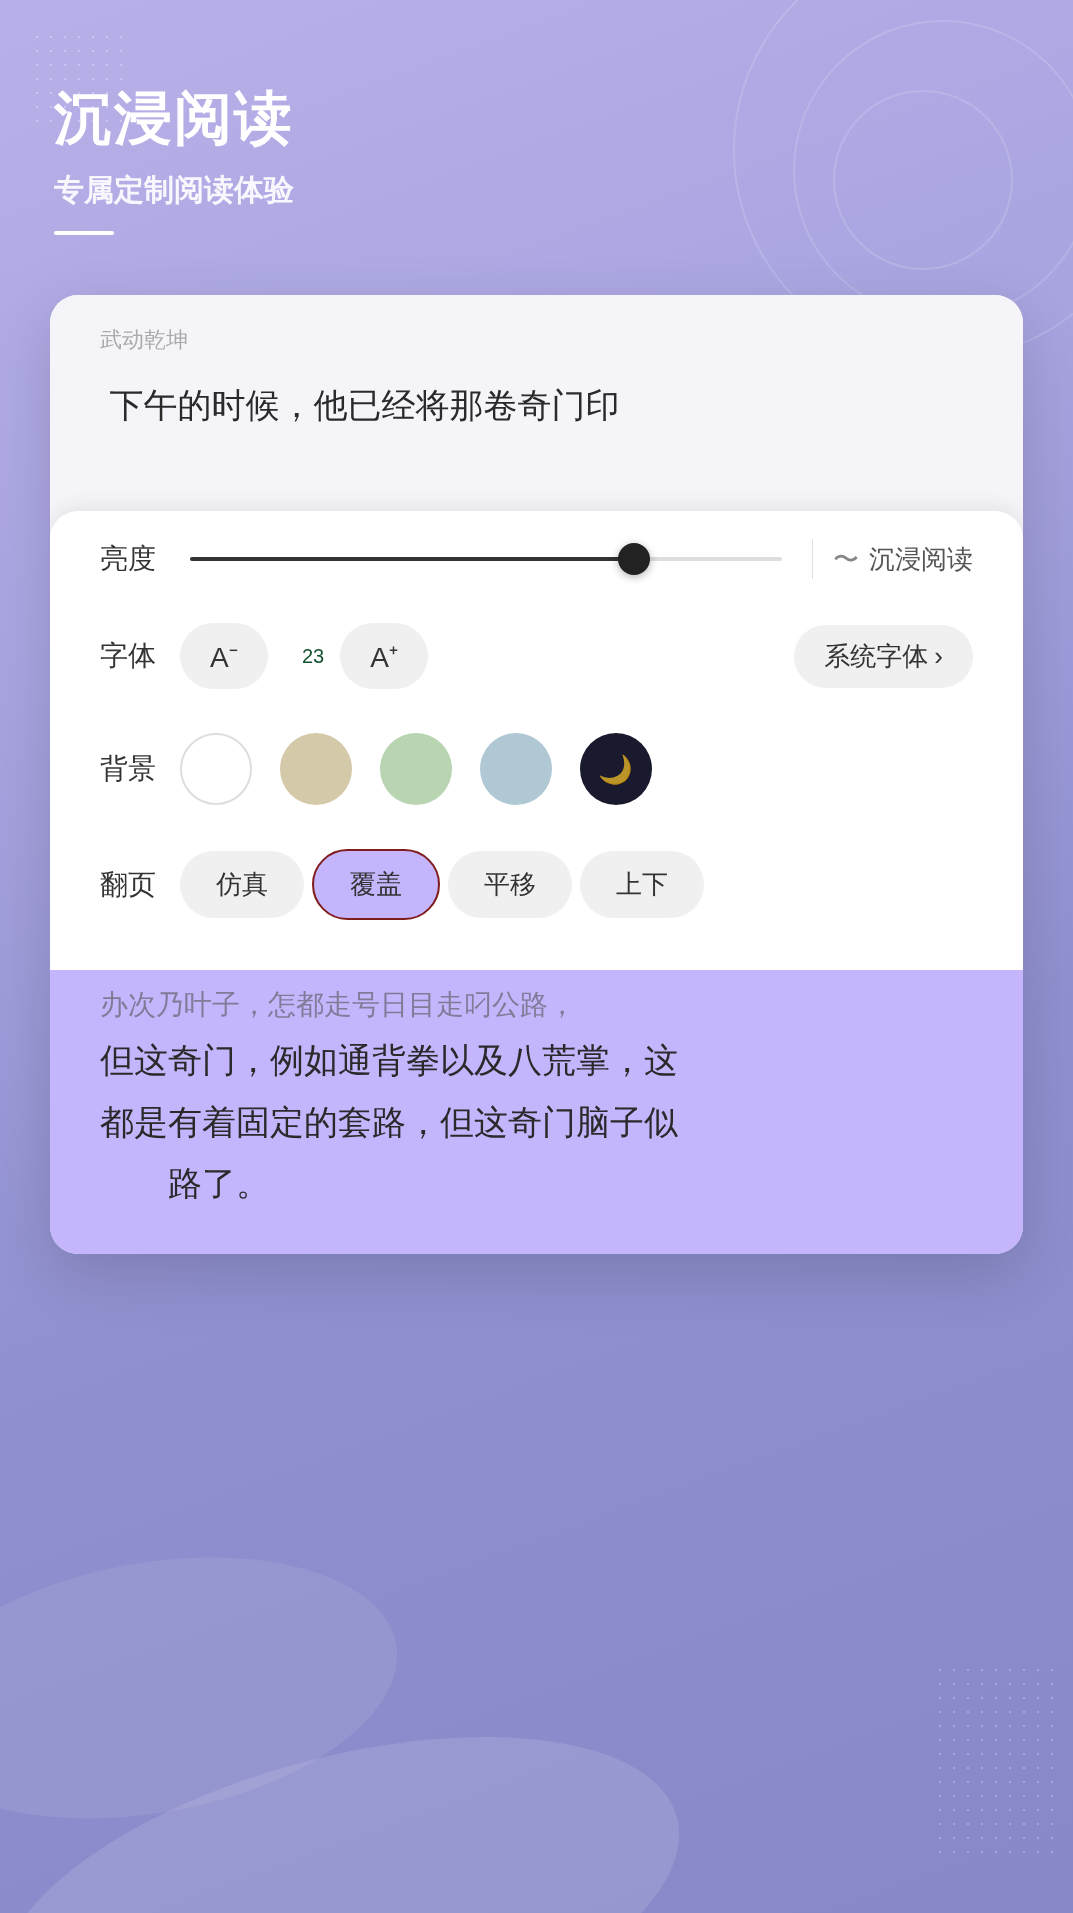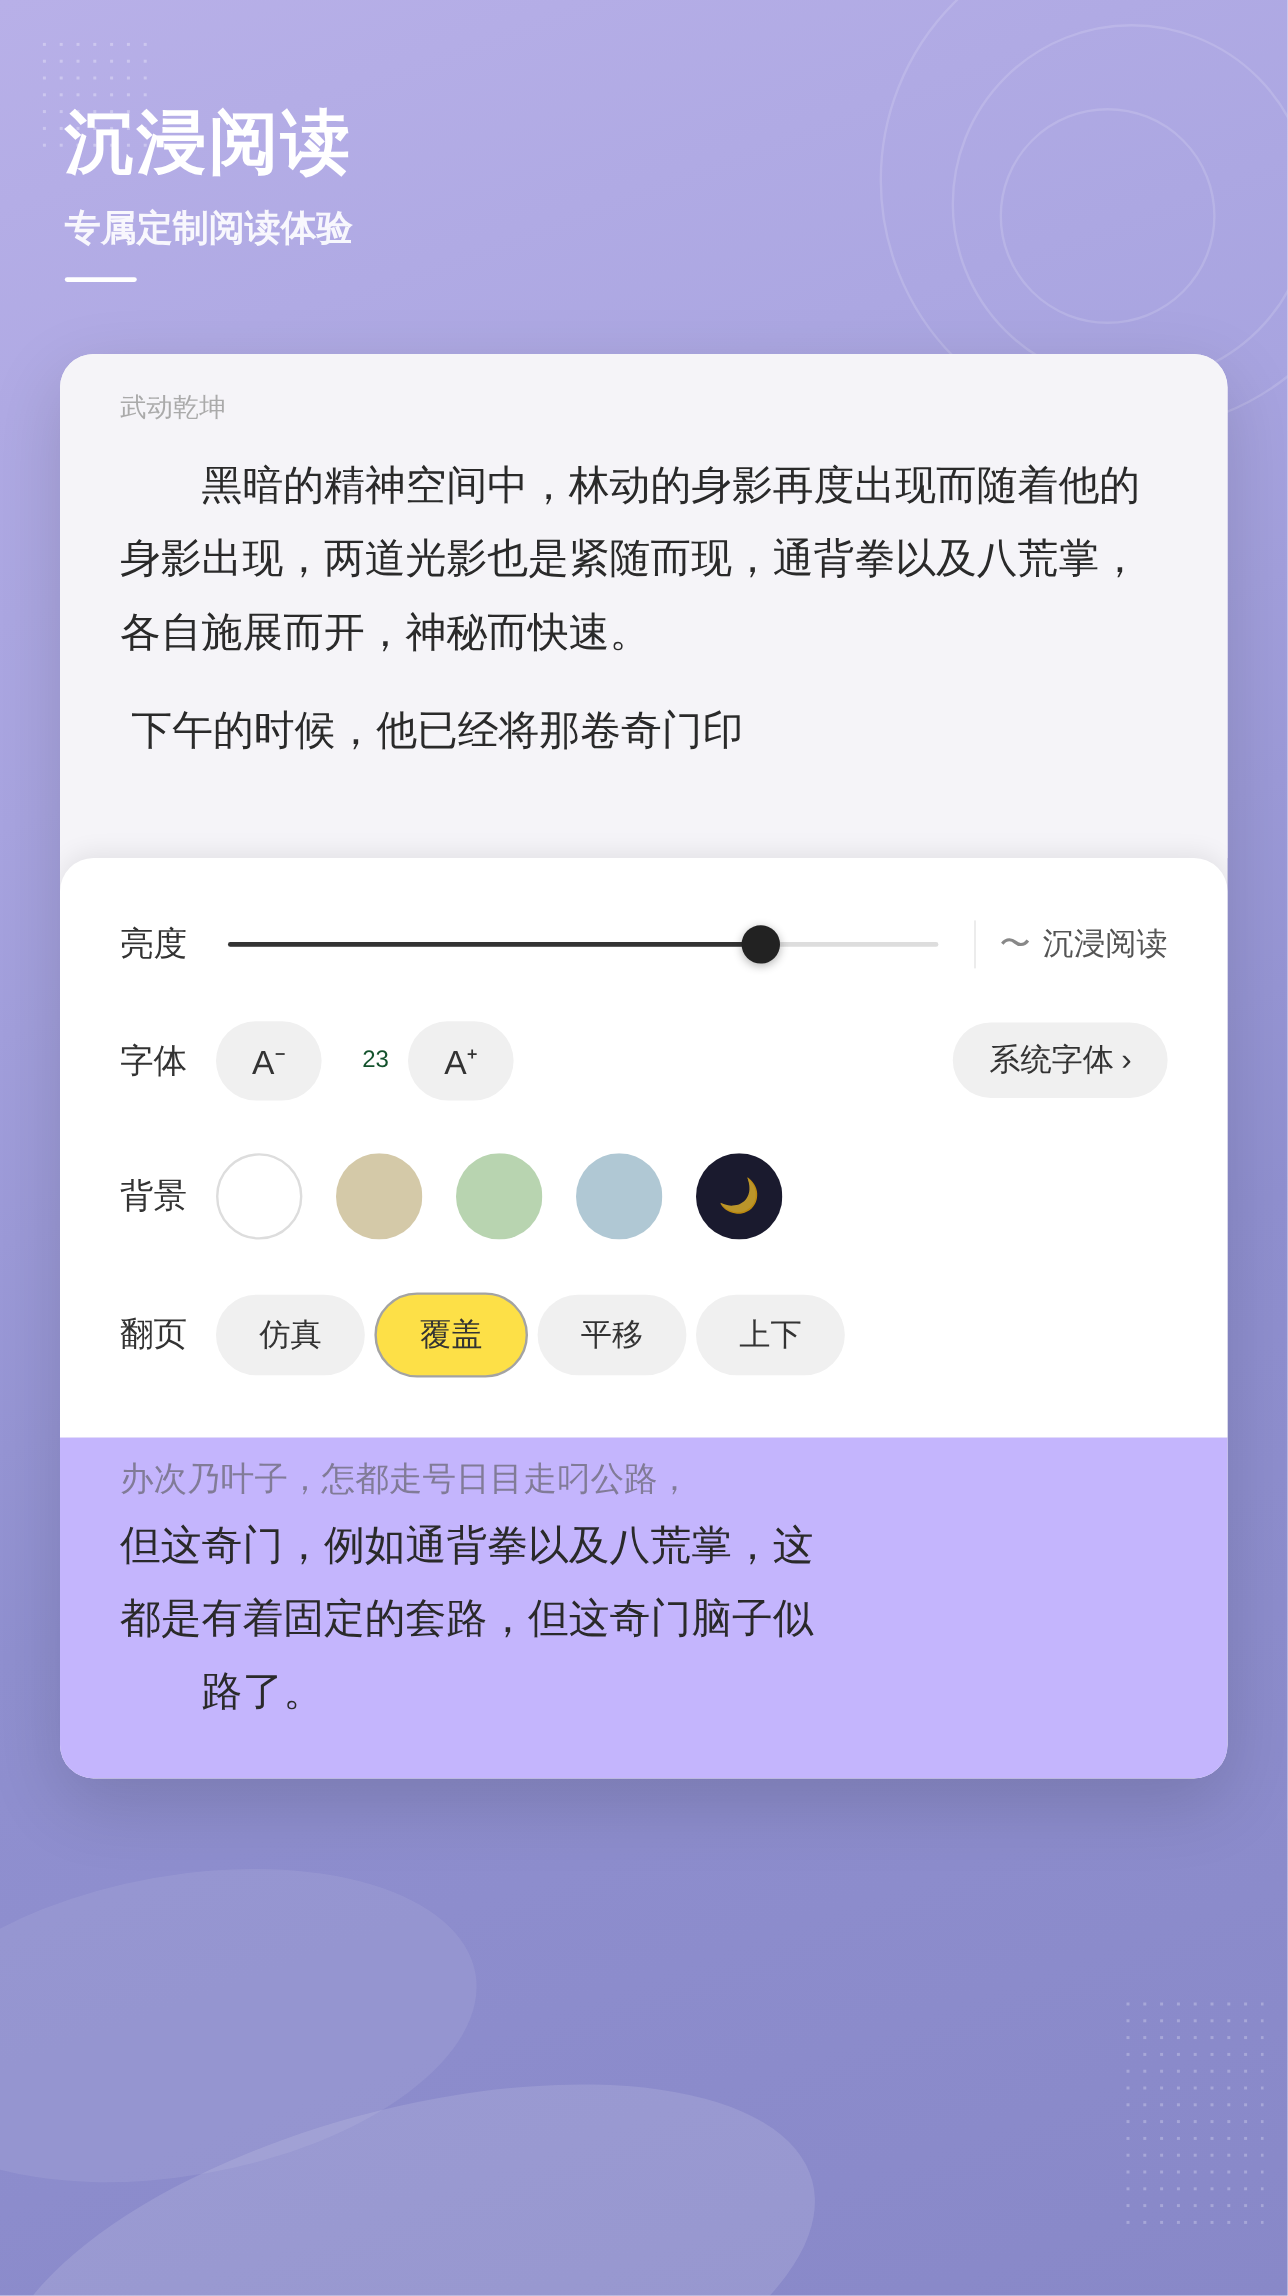--- a/index.html
+++ b/index.html
@@ -137,21 +137,21 @@
       color: #2a2a2a;
       margin-top: 20px;
       overflow: hidden;
       height: 80px;
     }
 
     
     .settings-panel {
       background: white;
       border-radius: 28px 28px 0 0;
-      padding: 52px 50px 50px;
+      padding: 28px 50px 50px;
       box-shadow: 0 -4px 20px rgba(0,0,0,0.08);
     }
 
     
     .settings-row {
       display: flex;
       align-items: center;
       margin-bottom: 44px;
     }
 
@@ -315,22 +315,22 @@
       background: #f0f0f0;
       border-radius: 50px;
       border: none;
       padding: 16px 36px;
       font-size: 26px;
       color: #333;
       cursor: pointer;
     }
 
     .pageturn-btn.active {
-      background: #fde047;
-      border: 2px solid #a3a3a3;
+      background: #c4b5fd;
+      border: 2px solid #7f1d1d;
       color: #333;
     }
 
     
     .bottom-text-section {
       padding: 0 50px 40px;
       background: #c4b5fd;
     }
 
     .bottom-text-blur {
@@ -362,23 +362,20 @@
   <div class="header-subtitle">专属定制阅读体验</div>
   <div class="header-line"></div>
 </div>
 
 <div class="main-content">
 
   <div class="reading-card">
 
     <div class="reading-card-inner">
       <div class="book-title-bar">武动乾坤</div>
-      <div class="reading-text">
-        <span class="indent">&nbsp;</span>黑暗的精神空间中，林动的身影再度出现而随着他的身影出现，两道光影也是紧随而现，通背拳以及八荒掌，各自施展而开，神秘而快速。
-      </div>
       <div class="reading-text-partial">
         <span class="indent">&nbsp;</span>下午的时候，他已经将那卷奇门印
       </div>
     </div>
 
     <div class="settings-panel">
 
       <div class="settings-row">
         <div class="settings-label">亮度</div>
         <div class="brightness-row">

